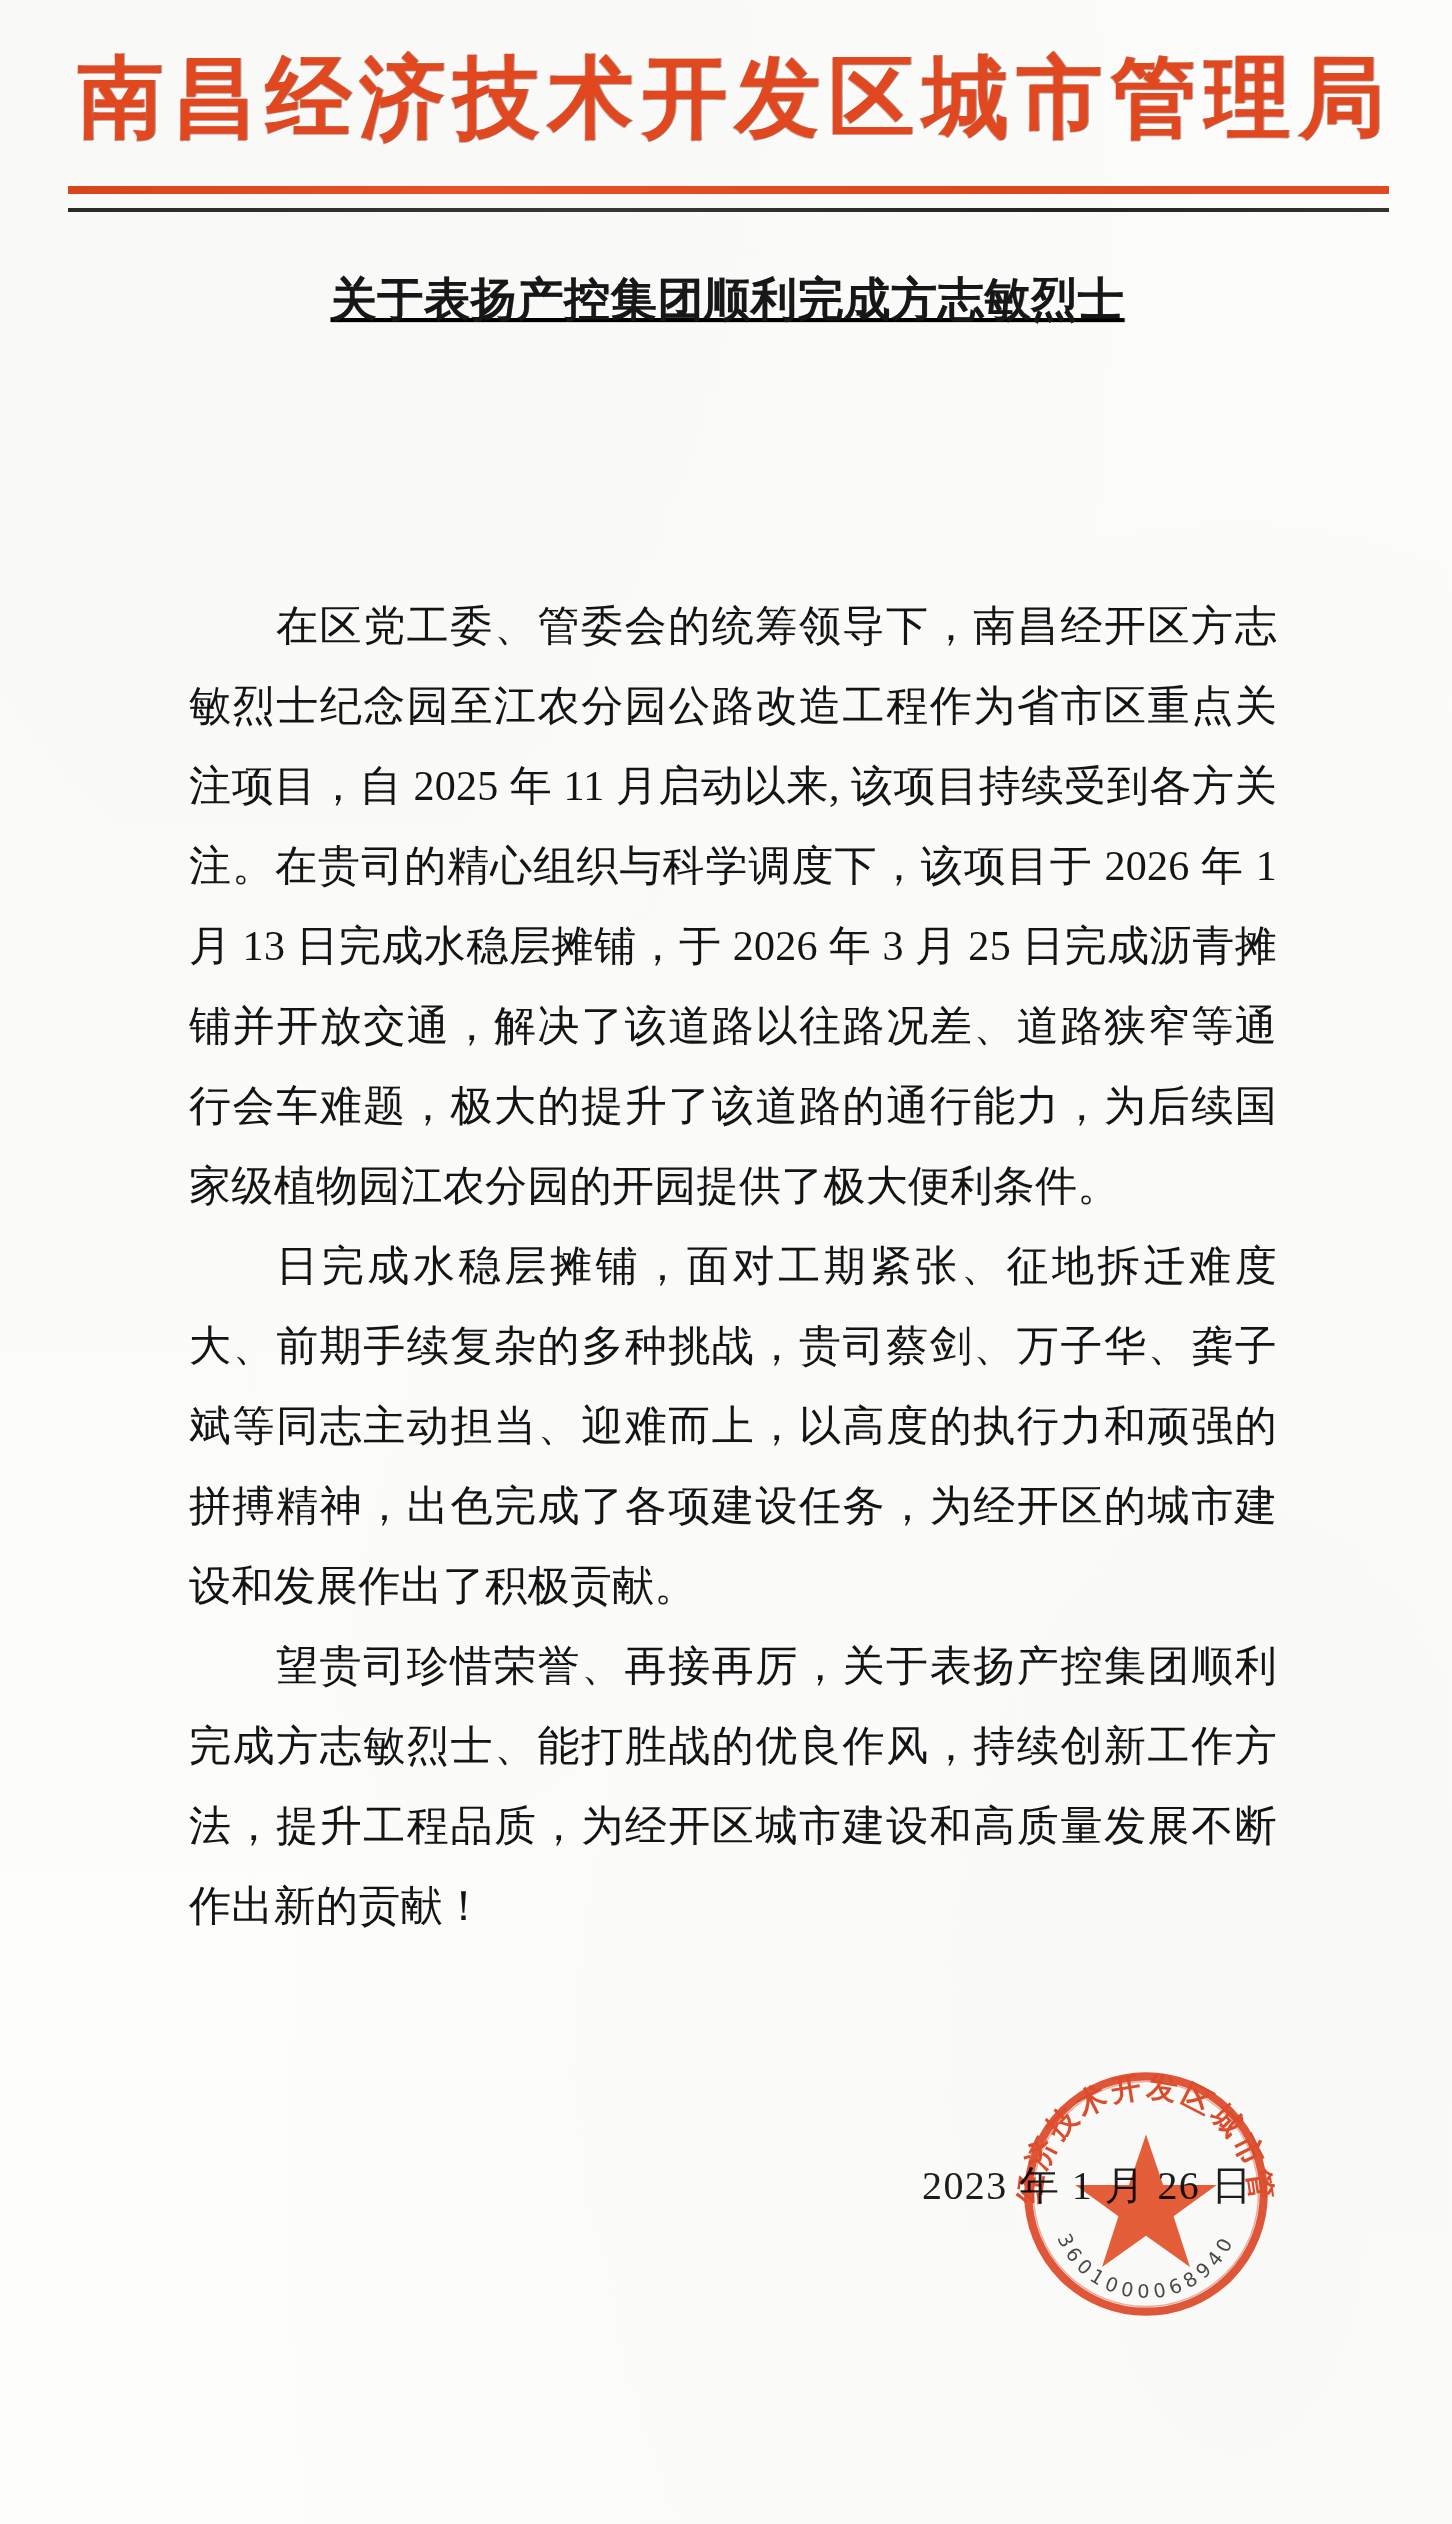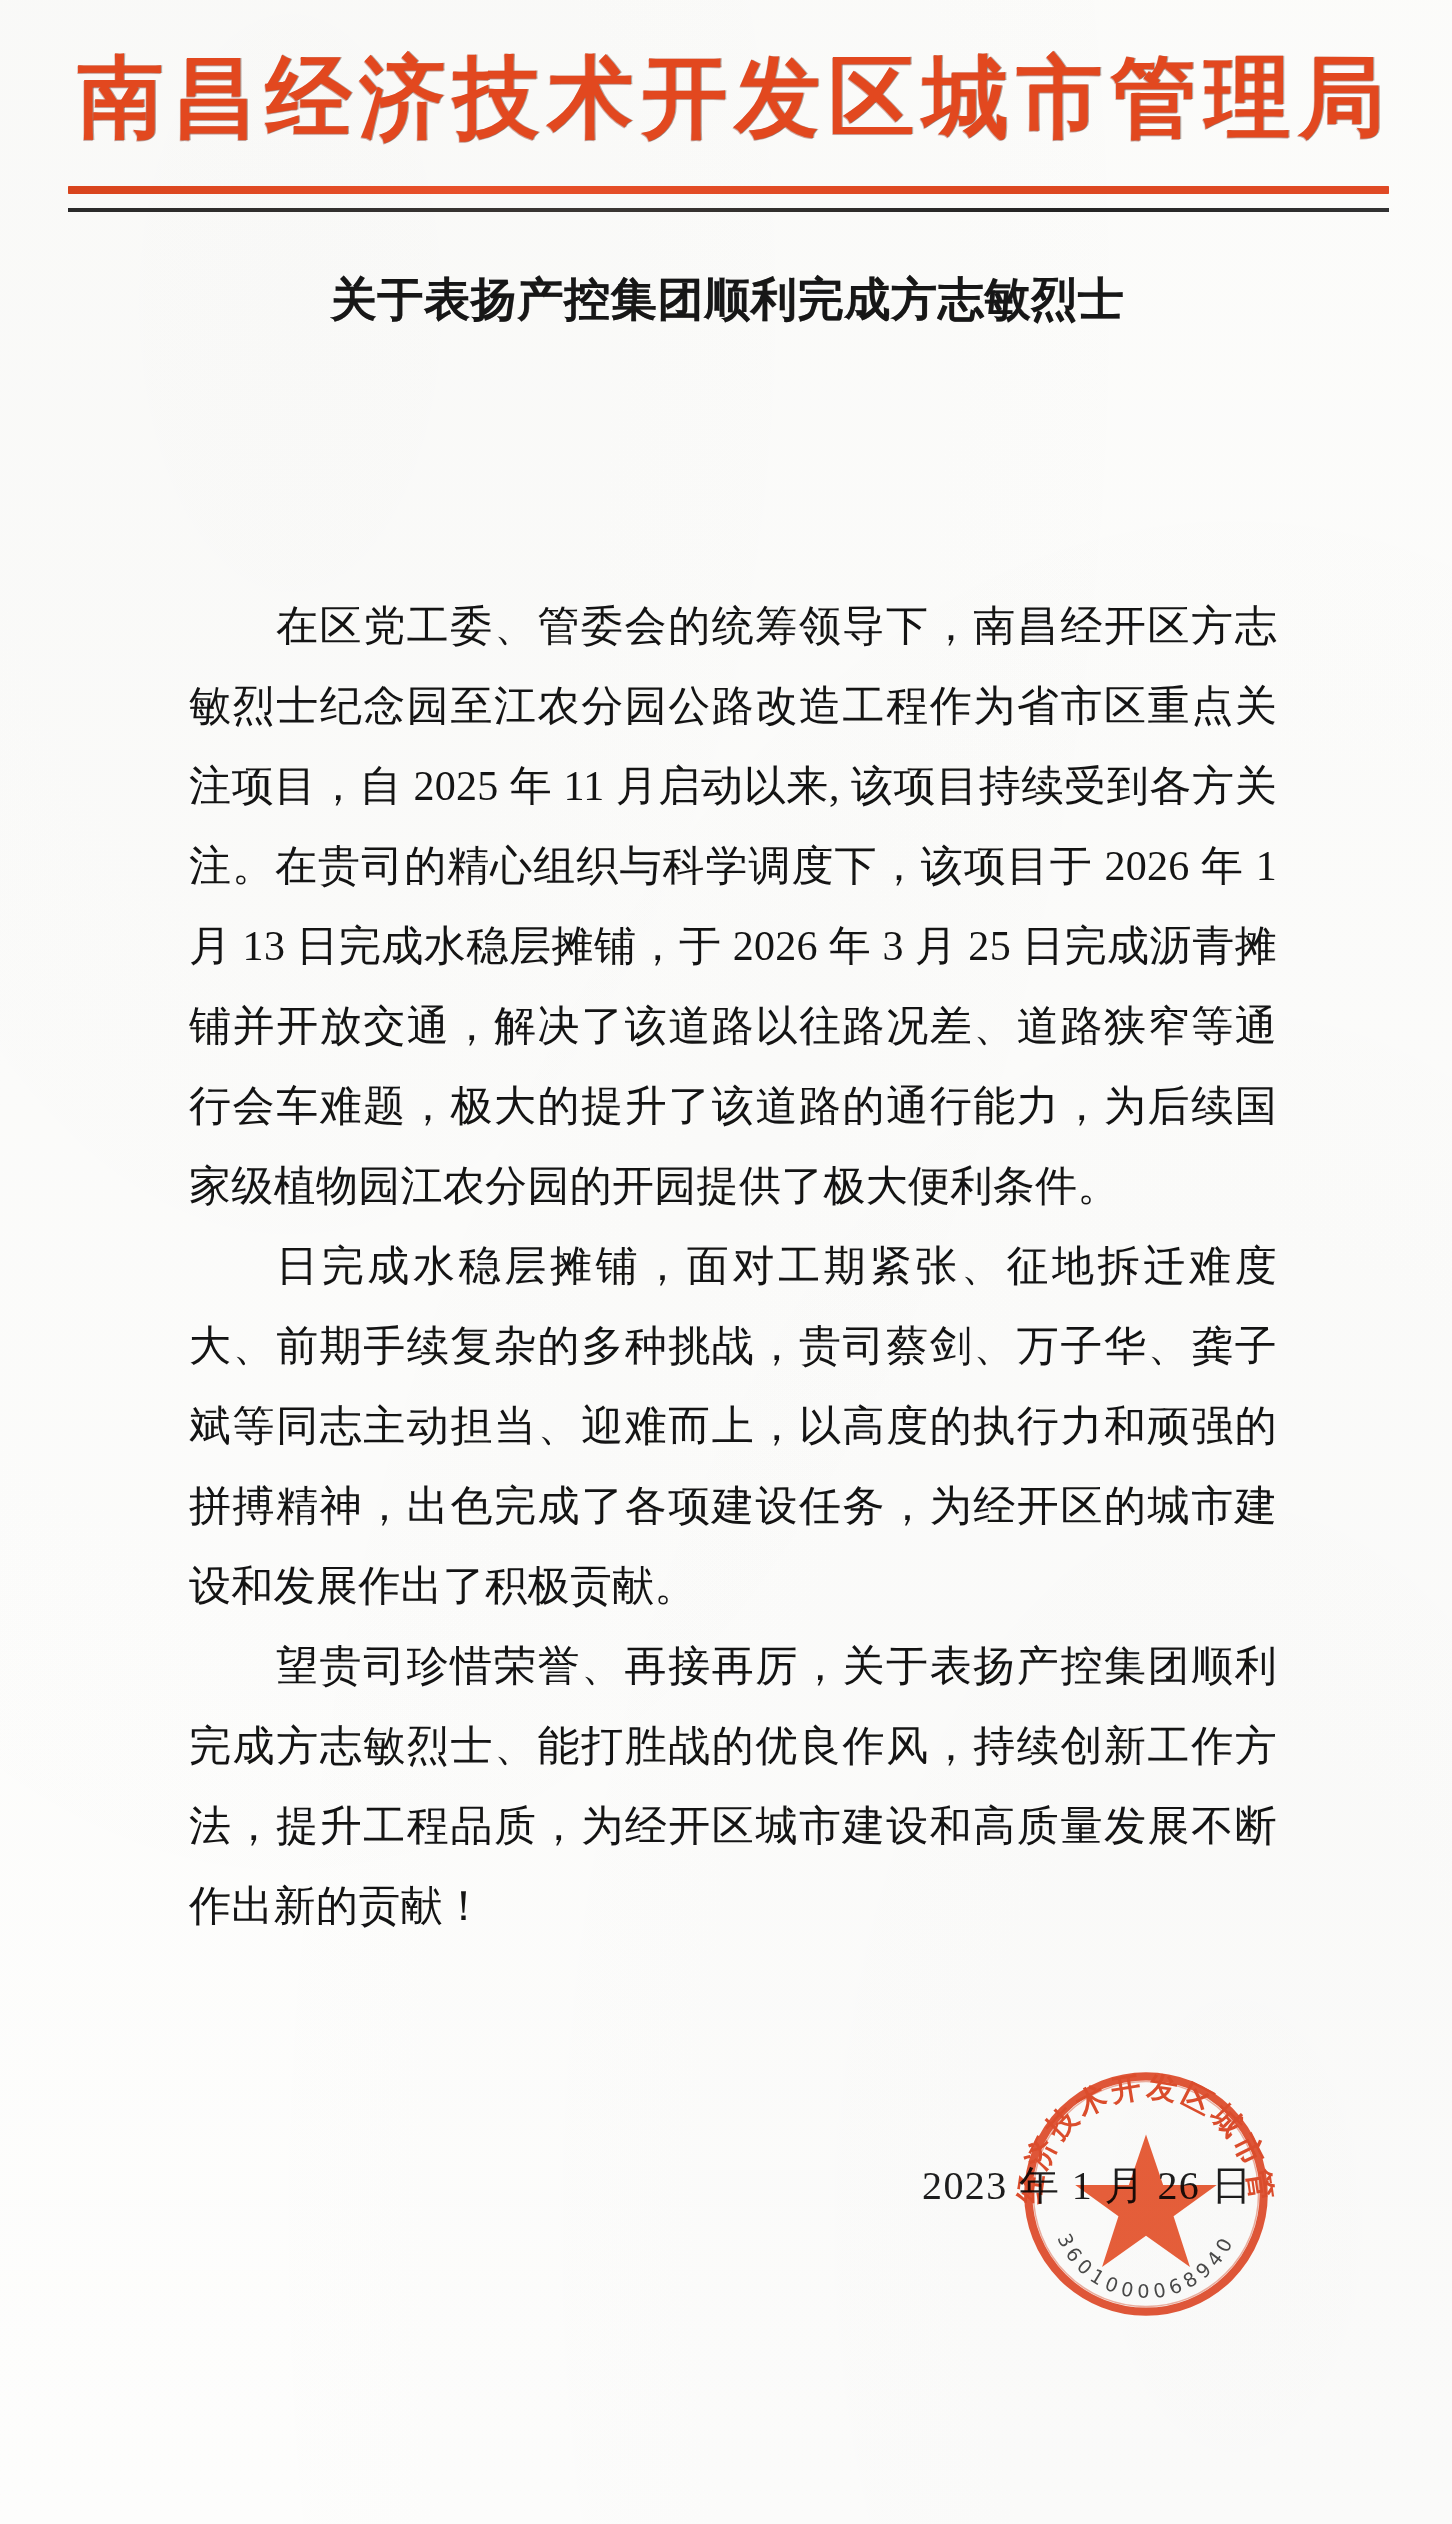--- a/index.html
+++ b/index.html
@@ -80,20 +80,21 @@
   }
 
   
   .doc-title {
     position: absolute;
     left: 173px;
     top: 266px;
     width: 1109px;
     text-align: center;
     z-index: 2;
+    text-decoration: underline;
   }
   .doc-title .tline {
     font-family: "DejaVu Sans", "Liberation Sans", sans-serif;
     font-weight: bold;
     font-size: 46px;
     line-height: 67px;
     color: #171717;
     letter-spacing: 0.7px;
     text-shadow: 0.3px 0.3px 0 rgba(0,0,0,0.5);
   }

